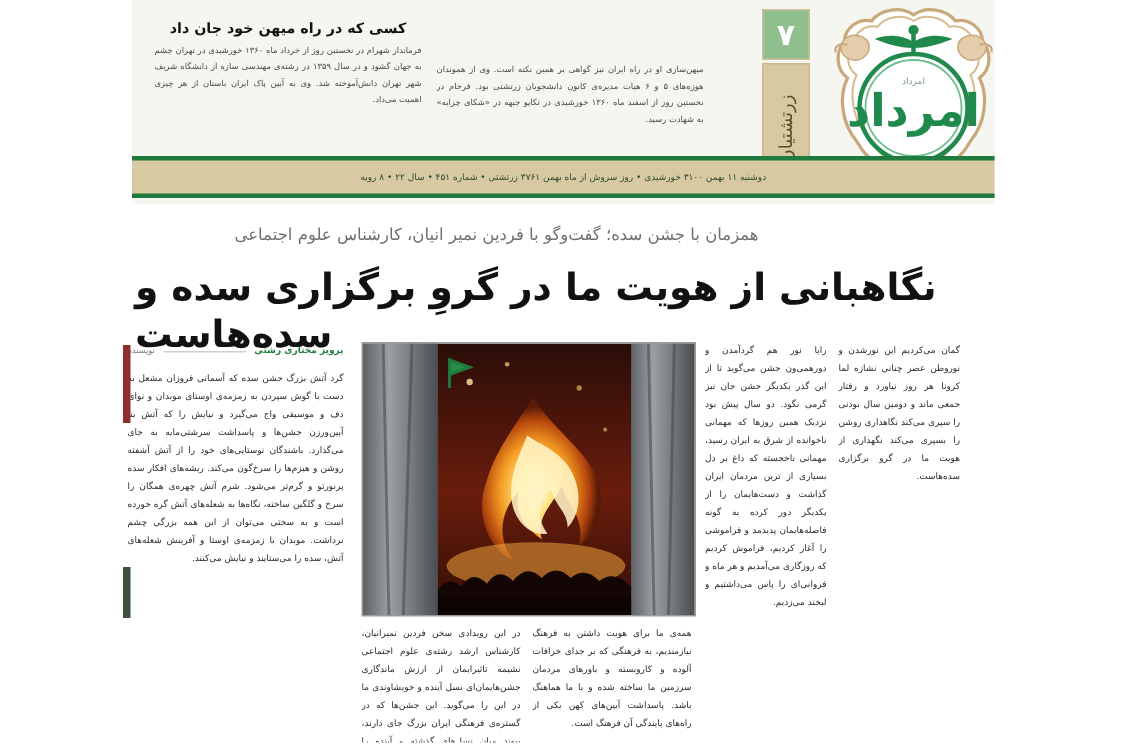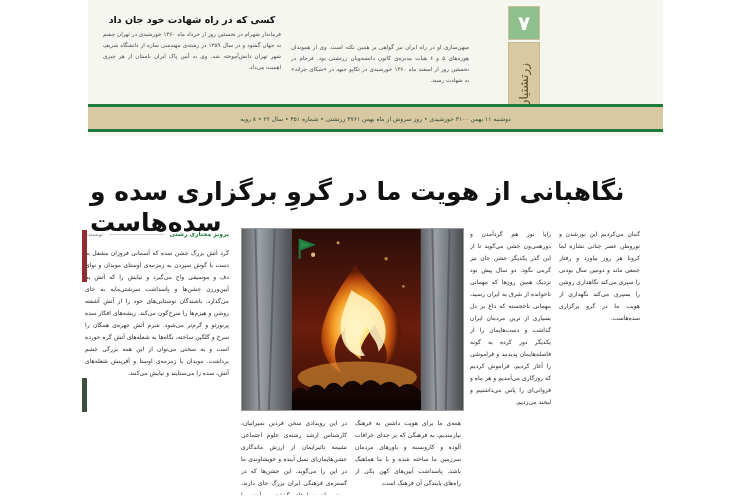--- a/index.html
+++ b/index.html
@@ -118,42 +118,74 @@
   }
 </style>
 </head>
 <body>
 
 <div class="page">
 
   <div class="masthead">
     <div class="masthead-inner">
 
+      <div class="logo-wrap">
+        <svg class="logo-svg" viewBox="0 0 132 128" xmlns="http://www.w3.org/2000/svg">
+
+          <path d="M66 8 C58 2 44 4 38 12 C30 10 20 16 20 26 C14 32 14 44 22 50
+                   C16 62 18 80 28 92 C36 106 50 118 66 124 C82 118 96 106 104 92
+                   C114 80 116 62 110 50 C118 44 118 32 112 26 C112 16 102 10 94 12
+                   C88 4 74 2 66 8 Z" fill="#ffffff" stroke="#c9a87c" stroke-width="2.2"></path>
+          <path d="M66 12 C59 7 47 9 42 16 C35 14 26 19 26 28 C21 33 21 43 28 48
+                   C23 59 25 76 34 87 C41 99 53 110 66 116 C79 110 91 99 98 87
+                   C107 76 109 59 104 48 C111 43 111 33 106 28 C106 19 97 14 90 16
+                   C85 9 73 7 66 12 Z" fill="none" stroke="#d8bb92" stroke-width="1.4"></path>
+
+          <path d="M30 22 C22 20 16 26 18 32 C20 38 28 40 33 36 C38 32 38 24 30 22 Z" fill="#e4cdab" stroke="#c9a87c" stroke-width="1"></path>
+          <path d="M22 28 C17 26 13 29 14 33" fill="none" stroke="#c9a87c" stroke-width="1.4"></path>
+
+          <path d="M102 22 C110 20 116 26 114 32 C112 38 104 40 99 36 C94 32 94 24 102 22 Z" fill="#e4cdab" stroke="#c9a87c" stroke-width="1"></path>
+          <path d="M110 28 C115 26 119 29 118 33" fill="none" stroke="#c9a87c" stroke-width="1.4"></path>
+
+          <path d="M66 18 L66 34" stroke="#1f8a4c" stroke-width="3" fill="none"></path>
+          <path d="M40 24 C50 20 60 22 66 26 C72 22 82 20 92 24 C82 28 74 30 66 30 C58 30 50 28 40 24 Z" fill="#1f8a4c"></path>
+          <circle cx="66" cy="18" r="3.4" fill="#1f8a4c"></circle>
+
+          <circle cx="66" cy="70" r="36" fill="#ffffff" stroke="#1f8a4c" stroke-width="3"></circle>
+          <circle cx="66" cy="70" r="32" fill="none" stroke="#6cbf8f" stroke-width="1.2"></circle>
+
+          <text x="66" y="82" text-anchor="middle" font-family="'DejaVu Sans',sans-serif" font-size="30" font-weight="bold" fill="#1f8a4c">امرداد</text>
+          <text x="66" y="54" text-anchor="middle" font-family="'DejaVu Sans',sans-serif" font-size="6" fill="#7c9a86">امرداد</text>
+
+          <path d="M34 100 Q40 108 48 104 Q54 112 62 107 Q66 114 70 107 Q78 112 84 104 Q92 108 98 100" fill="none" stroke="#c9a87c" stroke-width="1.6"></path>
+        </svg>
+      </div>
 
       <div class="tab-col">
         <div class="page-num">۷</div>
         <div class="section-tab">
           <span>زرتشتیان</span>
         </div>
       </div>
 
       <div class="teaser">
-        <div class="teaser-head">کسی که در راه شهادت خود جان داد</div>
+        <div class="teaser-head">کسی که در راه میهن خود جان داد</div>
         <div class="teaser-cols">
           <div class="teaser-col c1">فرماندار شهرام در نخستین روز از خرداد ماه ۱۳۶۰ خورشیدی در تهران چشم به جهان گشود و در سال ۱۳۵۹ در رشته‌ی مهندسی سازه از دانشگاه شریف شهر تهران دانش‌آموخته شد. وی به آیین پاک ایران باستان از هر چیزی اهمیت می‌داد.</div>
           <div class="teaser-col c2">میهن‌سازی او در راه ایران نیز گواهی بر همین نکته است. وی از هموندان هوزه‌های ۵ و ۶ هیات مدیره‌ی کانون دانشجویان زرتشتی بود. فرجام در نخستین روز از اسفند ماه ۱۳۶۰ خورشیدی در تکاپو جبهه در «شکای چزابه» به شهادت رسید.</div>
         </div>
       </div>
 
       <div class="date-strip">
         <span>دوشنبه ۱۱ بهمن ۳۱۰۰ خورشیدی • روز سروش از ماه بهمن ۳۷۶۱ زرتشتی • شماره ۴۵۱ • سال ۲۲ • ۸ رویه</span>
       </div>
     </div>
   </div>
 
+  <div class="kicker">همزمان با جشن سده؛ گفت‌وگو با فردین نمیر انیان، کارشناس علوم اجتماعی</div>
   <div class="headline">نگاهبانی از هویت ما در گروِ برگزاری سده و سده‌هاست</div>
 
   <div class="article">
 
     <div class="col col-right">
       <div class="byline">
         <span class="lbl">نویسنده</span>
         <span class="rule"></span>
         <span class="nm">پرویز مختاری رشتی</span>
       </div>

